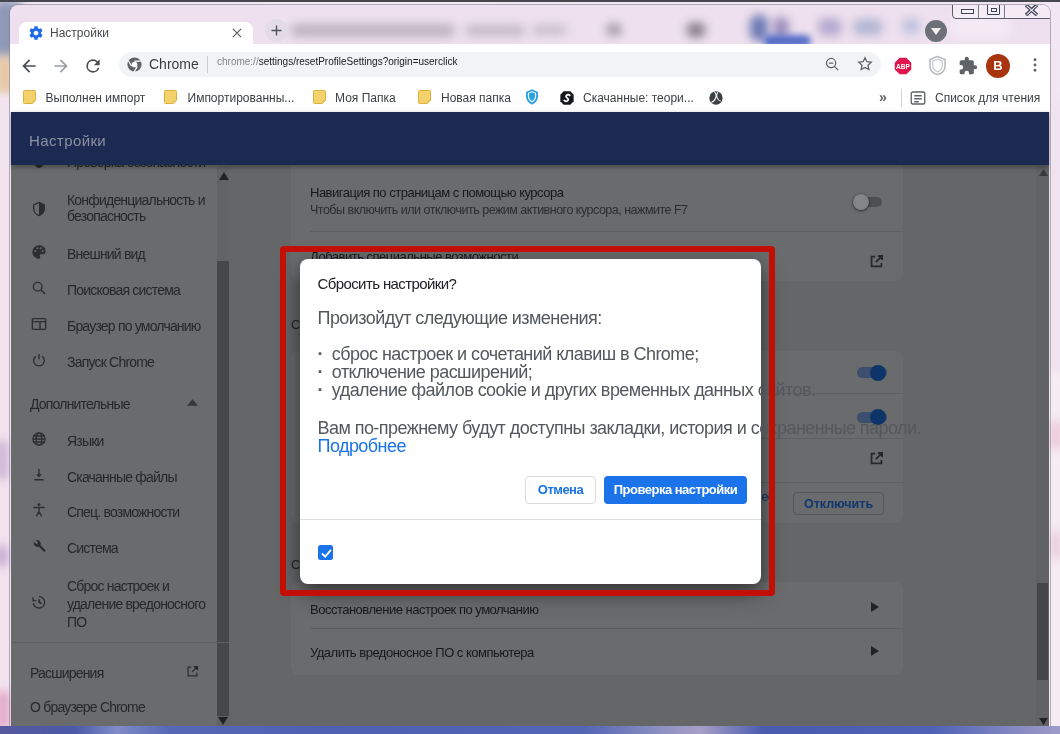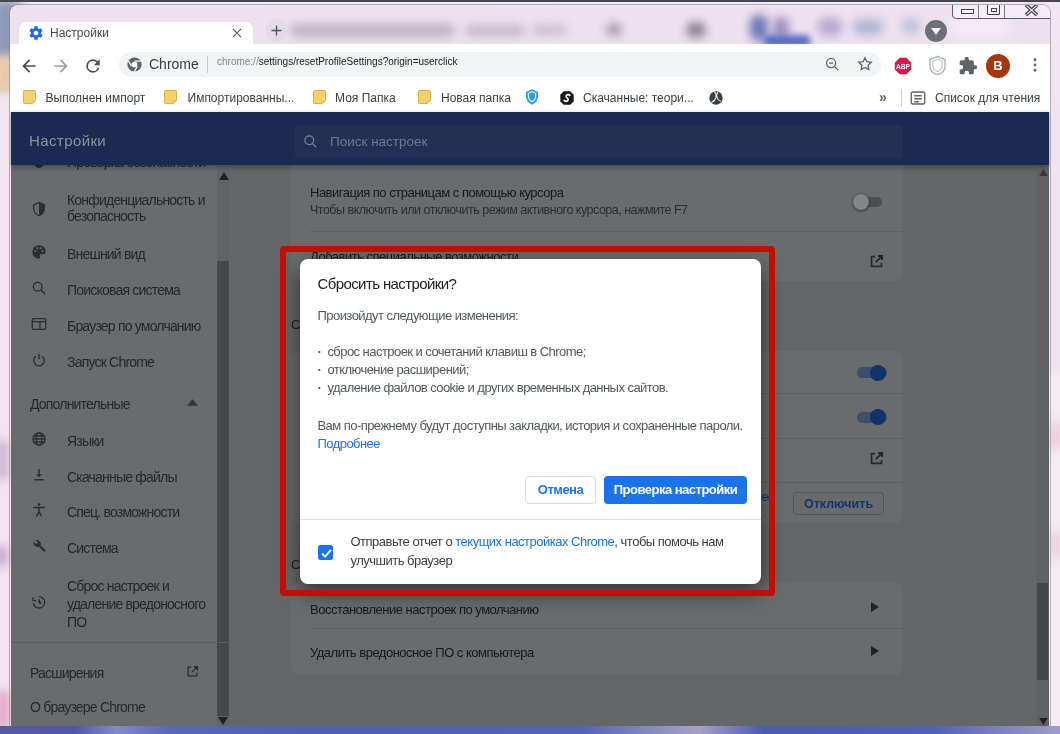--- a/index.html
+++ b/index.html
@@ -28,21 +28,21 @@
 .csub { color:#2b2d30; }
 .divl { position:absolute; background:#5d5f60; height:1px; }
 .sicon { position:absolute; left:31px; width:16px; height:16px; }
 .sitem { position:absolute; left:67px; color:#26282b; font-size:14px; white-space:nowrap; letter-spacing:-0.8px; }
 
 #dlg { position:absolute; left:300px; top:259px; width:461px; height:325px; background:#fff; border-radius:8px; box-shadow:0 8px 22px rgba(0,0,0,.55); z-index:3; }
 #redbox { position:absolute; left:280px; top:246px; width:495px; height:350px; border:6px solid #c30e02; border-radius:4px; z-index:4; }
 .btn { position:absolute; height:28px; border-radius:4px; font-size:13px; font-weight:bold; text-align:center; letter-spacing:-0.5px; }
 .fold { top:90px; }
 .bmk { top:91px; font-size:12px; color:#3c4043; }
-.dtx { left:17.5px; font-size:13px; color:#54585d; white-space:nowrap; letter-spacing:-0.55px; }
+.dtx { left:17.5px; font-size:18px; color:#54585d; white-space:nowrap; letter-spacing:-0.55px; }
 </style></head>
 <body>
 <div id="stage">
 
 <div id="desk">
 <div class="blob" style="left:-8px;top:0;width:30px;height:60px;background:#8e99b8;"></div>
 <div class="blob" style="left:-6px;top:55px;width:22px;height:40px;background:#e7c9a8;"></div>
 <div class="blob" style="left:-5px;top:95px;width:18px;height:600px;background:#f2e3ef;filter:blur(3px);"></div>
 <div class="blob" style="left:-4px;top:440px;width:12px;height:40px;background:#cbb3d4;"></div>
 <div class="blob" style="left:-4px;top:545px;width:12px;height:22px;background:#c4a8d0;"></div>
@@ -194,27 +194,20 @@
 <span class="abs" style="left:879px;top:89px;font-size:14px;color:#5f6368;font-weight:bold;">»</span>
 <div class="abs" style="left:901px;top:89px;width:1px;height:18px;background:#d0d3d6;"></div>
 <svg class="abs" style="left:909px;top:89px;" width="18" height="18" viewBox="0 0 24 24">
           <rect x="3" y="4" width="18" height="16" rx="2" fill="none" stroke="#5f6368" stroke-width="1.8"></rect>
           <path stroke="#5f6368" stroke-width="1.8" d="M7 9h10M7 13h10M7 17h6"></path>
         </svg>
 <span class="abs bmk" style="left:935px;">Список для чтения</span>
 <div id="pagebg"></div>
 <div id="header">
  <span class="abs" style="left:18px;top:20px;font-size:15px;color:#8c92a2;letter-spacing:0.4px;">Настройки</span>
- <div class="abs" style="left:284px;top:13px;width:608px;height:33px;background:#223054;border-radius:3px;">
-  <svg class="abs" style="left:8px;top:9px;" width="15" height="15" viewBox="0 0 24 24">
-              <circle cx="10" cy="10" r="7" fill="none" stroke="#79819a" stroke-width="2"></circle>
-              <path stroke="#79819a" stroke-width="2" d="M15.5 15.5L21 21"></path>
-            </svg>
-  <span class="abs" style="left:35px;top:8.5px;font-size:13.5px;color:#6f7789;">Поиск настроек</span>
- </div>
 </div>
 <div id="sidebar"></div>
 
 <div class="abs" style="left:217px;top:166px;width:12px;height:560px;background:#616364;"></div>
 <div class="abs" style="left:217px;top:261px;width:12px;height:455px;background:#46474a;"></div>
 <svg class="abs" style="left:219px;top:172px;" width="10" height="8" viewBox="0 0 10 8">
           <path fill="#202225" d="M5 0l5 8H0z"></path>
         </svg>
 <svg class="abs" style="left:218px;top:717px;" width="10" height="8" viewBox="0 0 10 8">
           <path fill="#202225" d="M5 8l5-8H0z"></path>
@@ -339,17 +332,16 @@
  <span class="abs dtx" style="top:159px;">Вам по-прежнему будут доступны закладки, история и сохраненные пароли.</span>
  <span class="abs dtx" style="top:120.5px;"><b>·</b>&nbsp; удаление файлов cookie и других временных данных сайтов.</span>
  <span class="abs dtx" style="top:177px;color:#1a73e8;">Подробнее</span>
  <div class="btn" style="left:225px;top:216.5px;width:71px;border:1px solid #dadce0;color:#1a73e8;line-height:26px;">Отмена</div>
  <div class="btn" style="left:304px;top:216.5px;width:143px;background:#1a73e8;color:#fff;line-height:28px;">Проверка настройки</div>
  <div class="abs" style="left:0;top:260px;width:461px;height:1px;background:#dde0e3;"></div>
  <div class="abs" style="left:17.5px;top:286px;width:15px;height:15px;background:#1a73e8;border-radius:2.5px;"></div>
  <svg class="abs" style="left:20.5px;top:289.5px;" width="11" height="9" viewBox="0 0 12 10">
             <path fill="none" stroke="#fff" stroke-width="2" d="M1 5l3.5 3.5L11 1"></path>
           </svg>
- <span class="abs" style="left:50.5px;top:272.5px;font-size:13px;color:#3c4043;line-height:19.5px;letter-spacing:-0.5px;white-space:nowrap;">Отправьте отчет о <span style="color:#1a73e8;">текущих настройках Chrome</span>, чтобы помочь нам<br>улучшить браузер</span>
 </div>
 <div id="redbox"></div>
 </div>
     </div>
 </div>
 </body></html>

